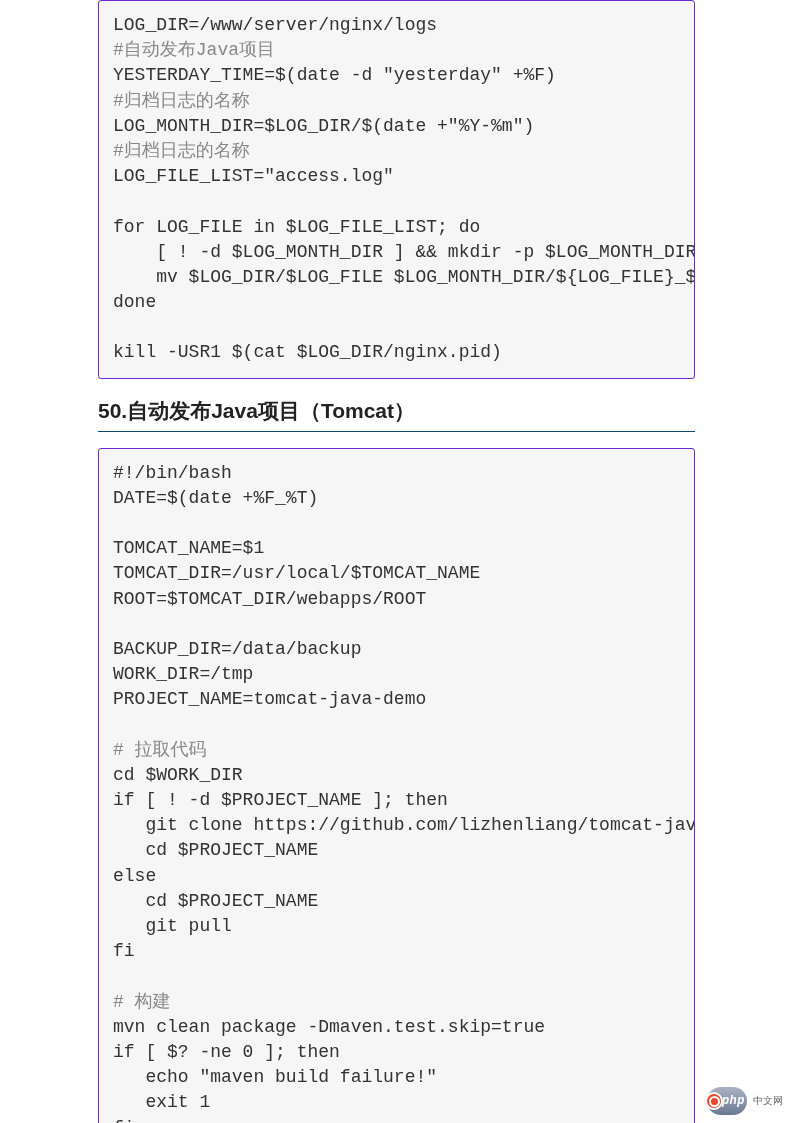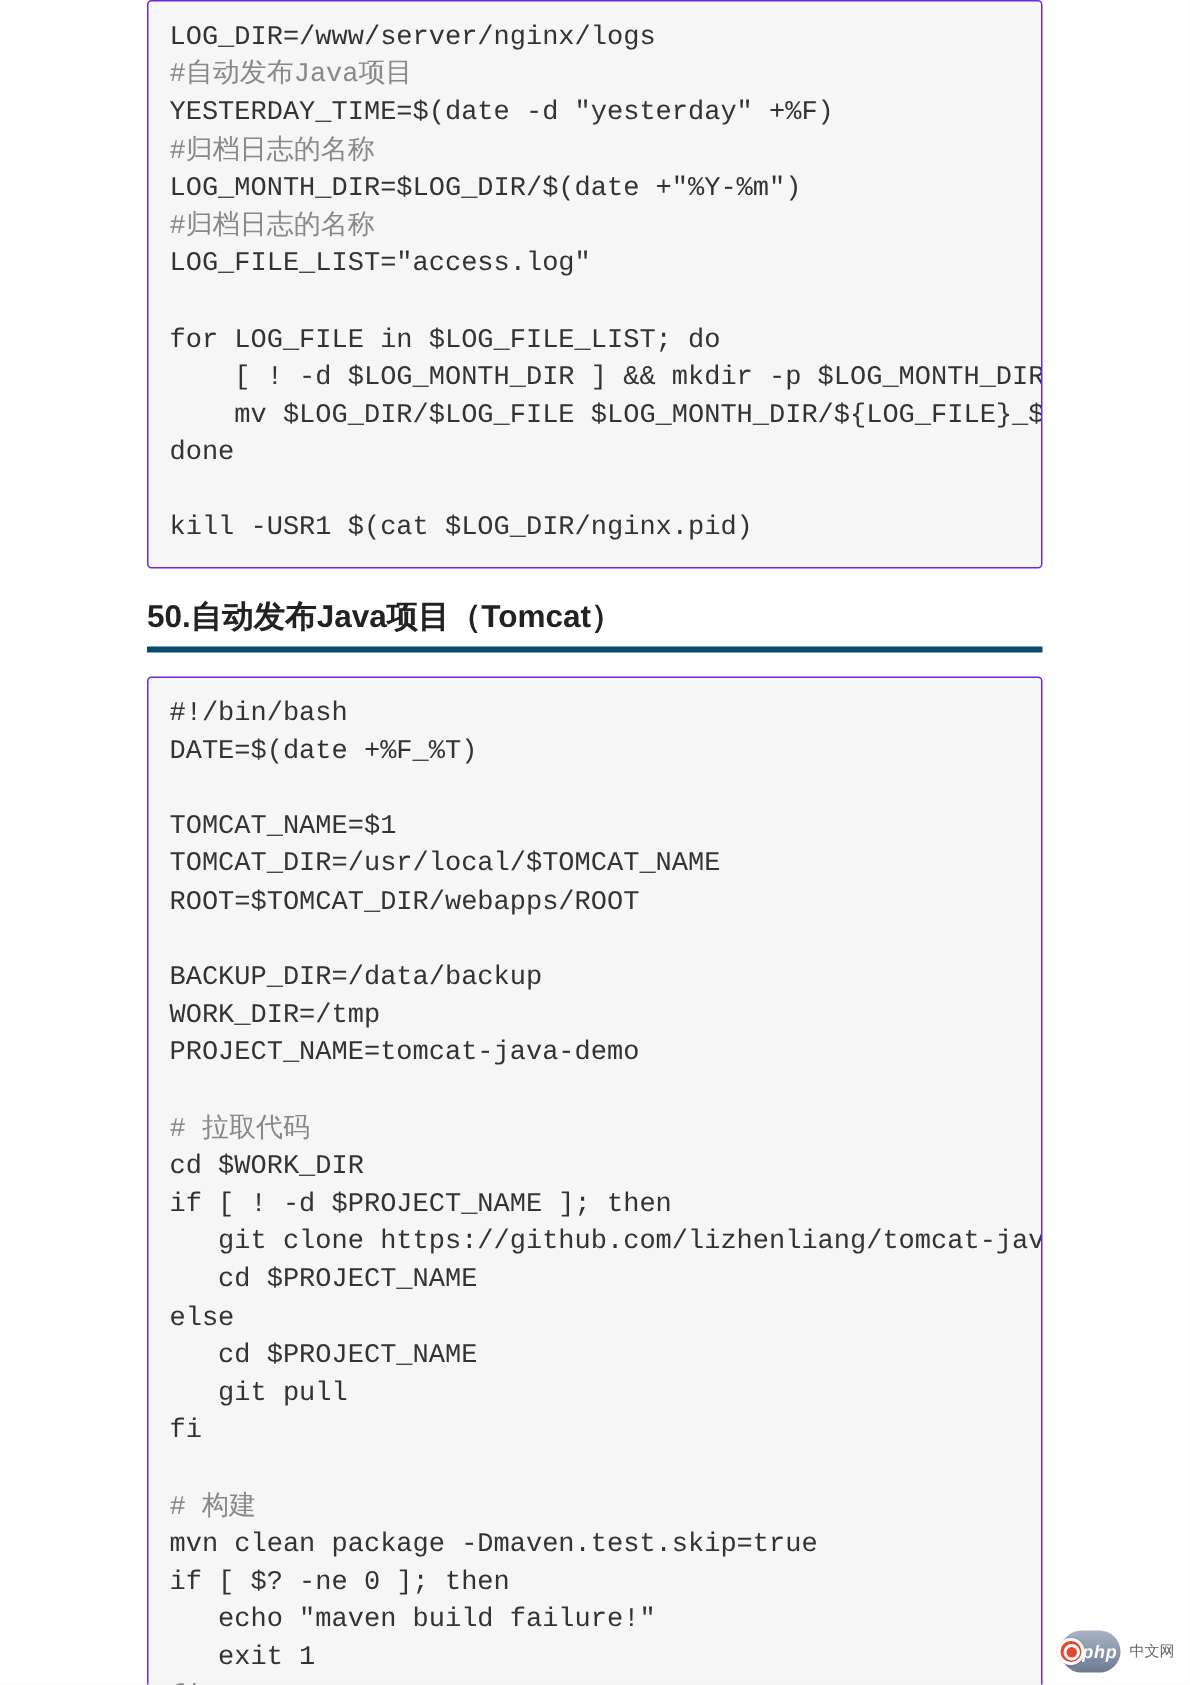--- a/index.html
+++ b/index.html
@@ -24,38 +24,39 @@
     white-space: pre;
     overflow: hidden;
     margin-bottom: 18px;
   }
   .code-block .comment { color: #888; }
   h2.section {
     font-size: 21px;
     font-weight: 700;
     color: #222;
     padding-bottom: 6px;
-    border-bottom: 4px solid #0c4a6e;
+    border-bottom: 1px solid #0c4a6e;
     margin: 12px 0 16px 0;
   }
   .logo-wrap {
     position: absolute;
     right: 10px;
     bottom: 8px;
     display: flex;
     align-items: center;
     gap: 6px;
   }
   .logo-badge {
     width: 40px; height: 28px;
     border-radius: 14px;
     background: linear-gradient(180deg,#aab3c2 0%,#6b7a93 100%);
     position: relative;
     display:flex; align-items:center; justify-content:flex-end;
     padding-right:2px;
+    font-family:Liberation Mono, monospace;
   }
   .logo-text {
     font-style: italic;
     font-weight: 700;
     color: #fff;
     font-size: 12px;
     letter-spacing: 0.5px;
   }
   .logo-accent {
     position:absolute; left:-2px; top:50%; transform:translateY(-50%);

